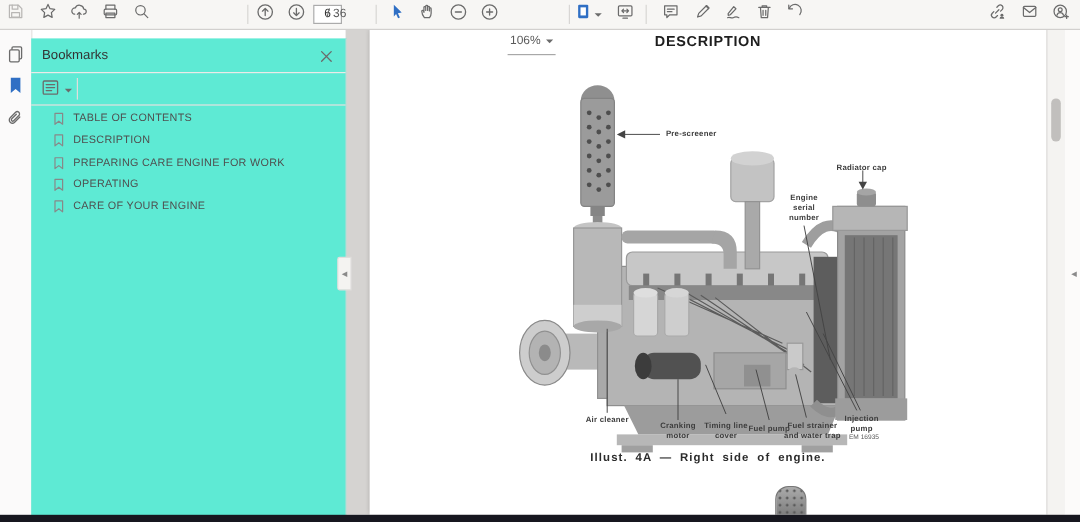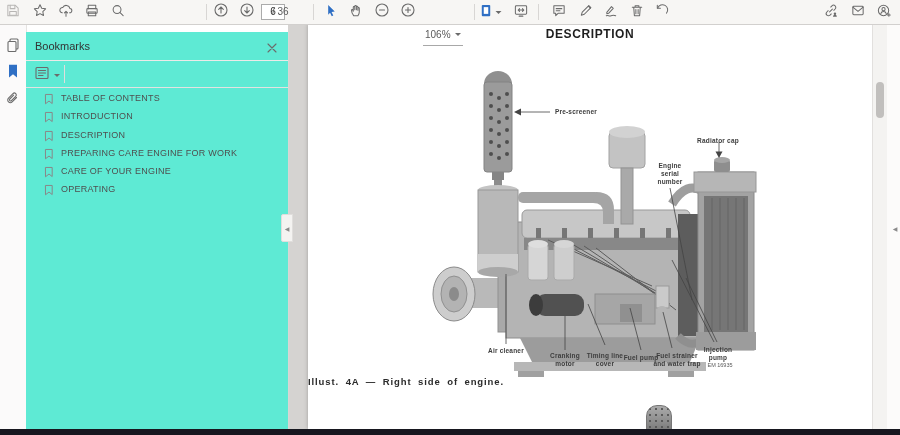--- a/index.html
+++ b/index.html
@@ -49,21 +49,21 @@
   #heading{position:absolute;left:0;right:0;top:3px;text-align:center;font-size:12px;font-weight:bold;
            letter-spacing:.6px;color:#1e1e1e;}
   #engsvg{position:absolute;left:112px;top:30px;z-index:1;}
   #watermark{position:absolute;left:24px;top:178px;font-size:27px;font-weight:bold;color:#cf9710;
              opacity:.92;letter-spacing:0;white-space:nowrap;z-index:2;}
   .elabel{position:absolute;transform:translateX(-50%);font-size:6.5px;font-weight:bold;line-height:1.25;
           color:#3d3d3d;text-align:center;letter-spacing:.2px;white-space:nowrap;z-index:3;}
   .elabel.wrap{white-space:normal;}
   #figcode{position:absolute;left:412px;top:338px;transform:translateX(-50%);font-size:5.5px;
            color:#5a5a5a;z-index:3;}
-  #caption{position:absolute;left:0;right:0;top:352px;text-align:left;font-size:9.5px;font-weight:bold;
+  #caption{position:absolute;left:0;right:0;top:352px;text-align:center;font-size:9.5px;font-weight:bold;
            letter-spacing:.9px;word-spacing:3px;color:#2b2b2b;z-index:3;}
   #nextfig{position:absolute;left:338px;top:381px;width:24px;height:24px;border-radius:11px 11px 0 0;
            background:radial-gradient(#5a5a5a 1px,transparent 1.3px),linear-gradient(#ababab,#7c7c7c);
            background-size:6px 6px,100% 100%;border:1px solid #777;z-index:3;}
 
   
   #vscroll{position:absolute;left:872px;top:24px;width:14px;height:405px;background:#f4f3f1;
            border-left:1px solid #e2e0de;border-right:1px solid #e2e0de;z-index:10;}
   #vthumb{position:absolute;left:2.5px;top:58px;width:8px;height:36px;background:#c1bfbd;border-radius:4px;}
   #rightstrip{position:absolute;left:887px;top:24px;width:13px;height:405px;background:#fcfbfa;z-index:10;}
@@ -274,53 +274,45 @@
             </svg>
           </span>
         <span class="bmlabel">TABLE OF CONTENTS</span>
       </div>
       <div class="bmrow">
         <span class="bmico">
             <svg width="10" height="12" viewBox="0 0 11 13">
               <path class="ic" d="M2,1.5 h7 v10 l-3.5,-2.8 -3.5,2.8 z" style="stroke:#888"></path>
             </svg>
           </span>
-        <span class="bmlabel">INTRODUCTION</span>
-      </div>
-      <div class="bmrow">
-        <span class="bmico">
-            <svg width="10" height="12" viewBox="0 0 11 13">
-              <path class="ic" d="M2,1.5 h7 v10 l-3.5,-2.8 -3.5,2.8 z" style="stroke:#888"></path>
-            </svg>
-          </span>
         <span class="bmlabel">DESCRIPTION</span>
       </div>
       <div class="bmrow">
         <span class="bmico">
             <svg width="10" height="12" viewBox="0 0 11 13">
               <path class="ic" d="M2,1.5 h7 v10 l-3.5,-2.8 -3.5,2.8 z" style="stroke:#888"></path>
             </svg>
           </span>
         <span class="bmlabel">PREPARING CARE ENGINE FOR WORK</span>
       </div>
       <div class="bmrow">
         <span class="bmico">
             <svg width="10" height="12" viewBox="0 0 11 13">
               <path class="ic" d="M2,1.5 h7 v10 l-3.5,-2.8 -3.5,2.8 z" style="stroke:#888"></path>
             </svg>
           </span>
-        <span class="bmlabel">CARE OF YOUR ENGINE</span>
+        <span class="bmlabel">OPERATING</span>
       </div>
       <div class="bmrow">
         <span class="bmico">
             <svg width="10" height="12" viewBox="0 0 11 13">
               <path class="ic" d="M2,1.5 h7 v10 l-3.5,-2.8 -3.5,2.8 z" style="stroke:#888"></path>
             </svg>
           </span>
-        <span class="bmlabel">OPERATING</span>
+        <span class="bmlabel">CARE OF YOUR ENGINE</span>
       </div>
     </div>
   </div>
 
   <div id="collapseL" class="collapsearrow">◀</div>
 
   <div id="docarea"></div>
 
   <div id="page">
     <div id="heading">DESCRIPTION</div>

